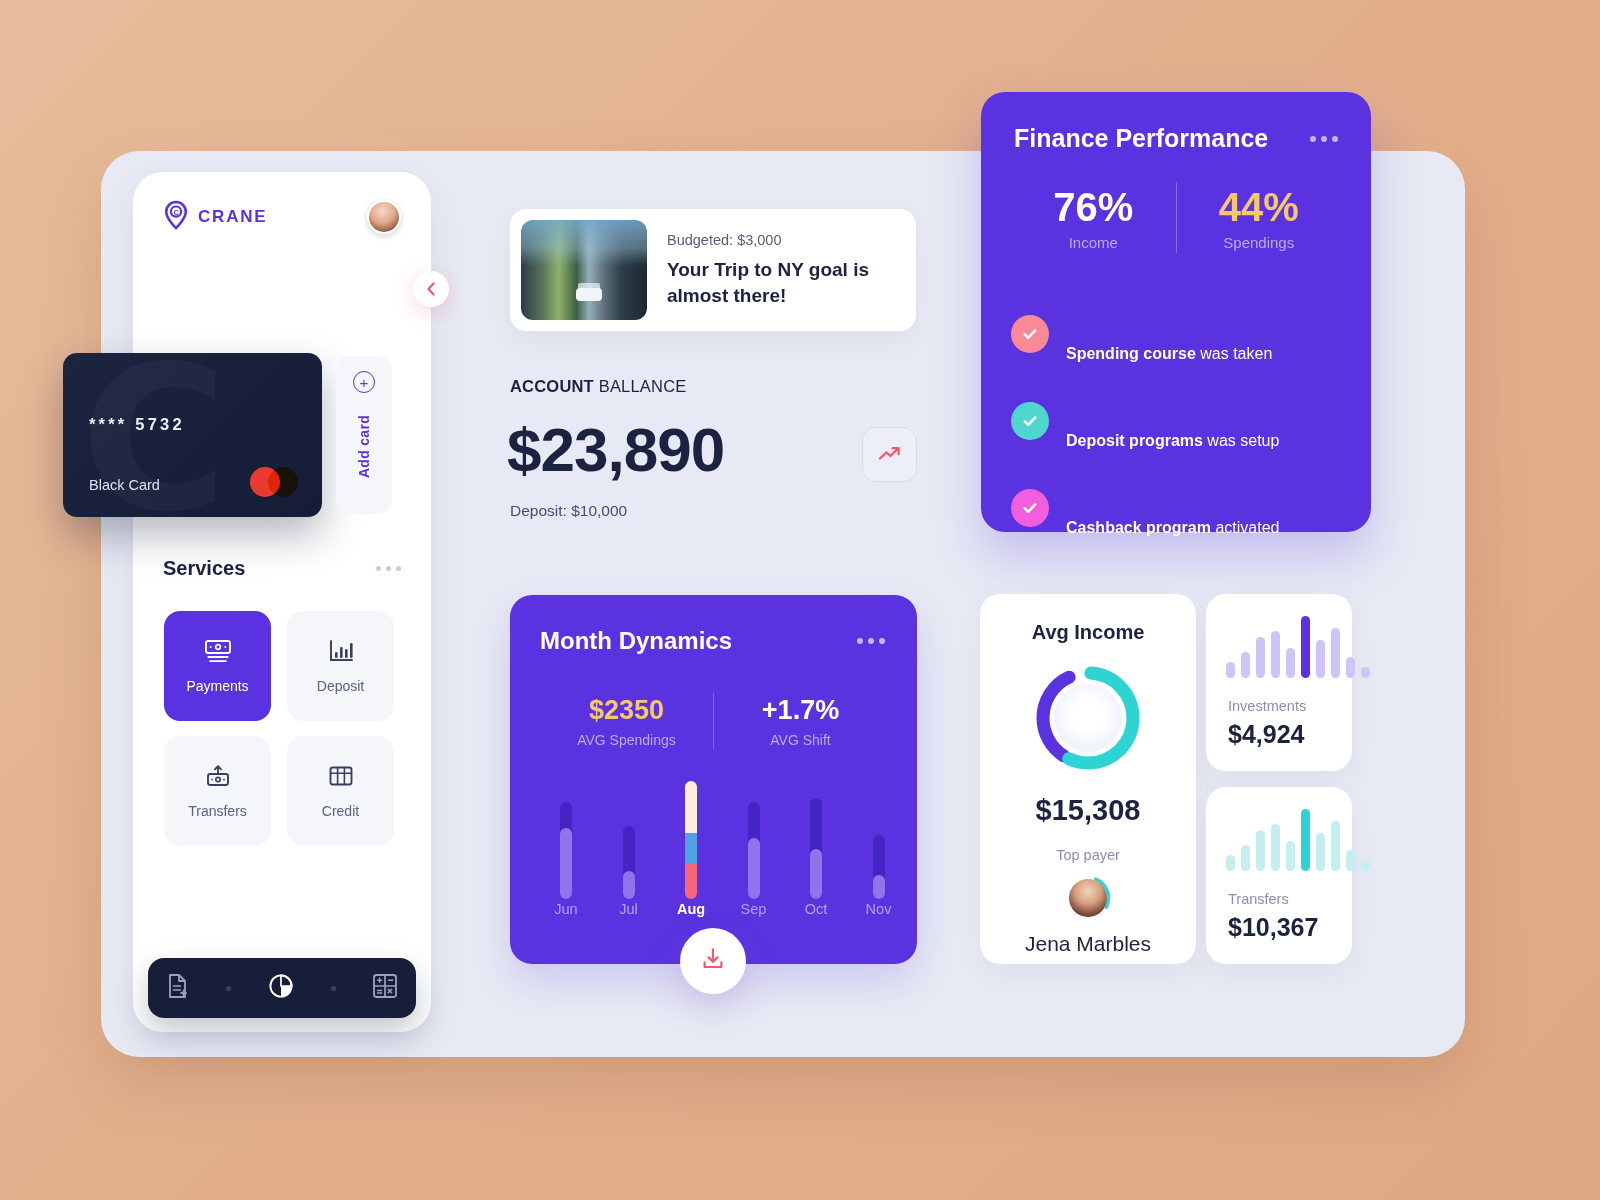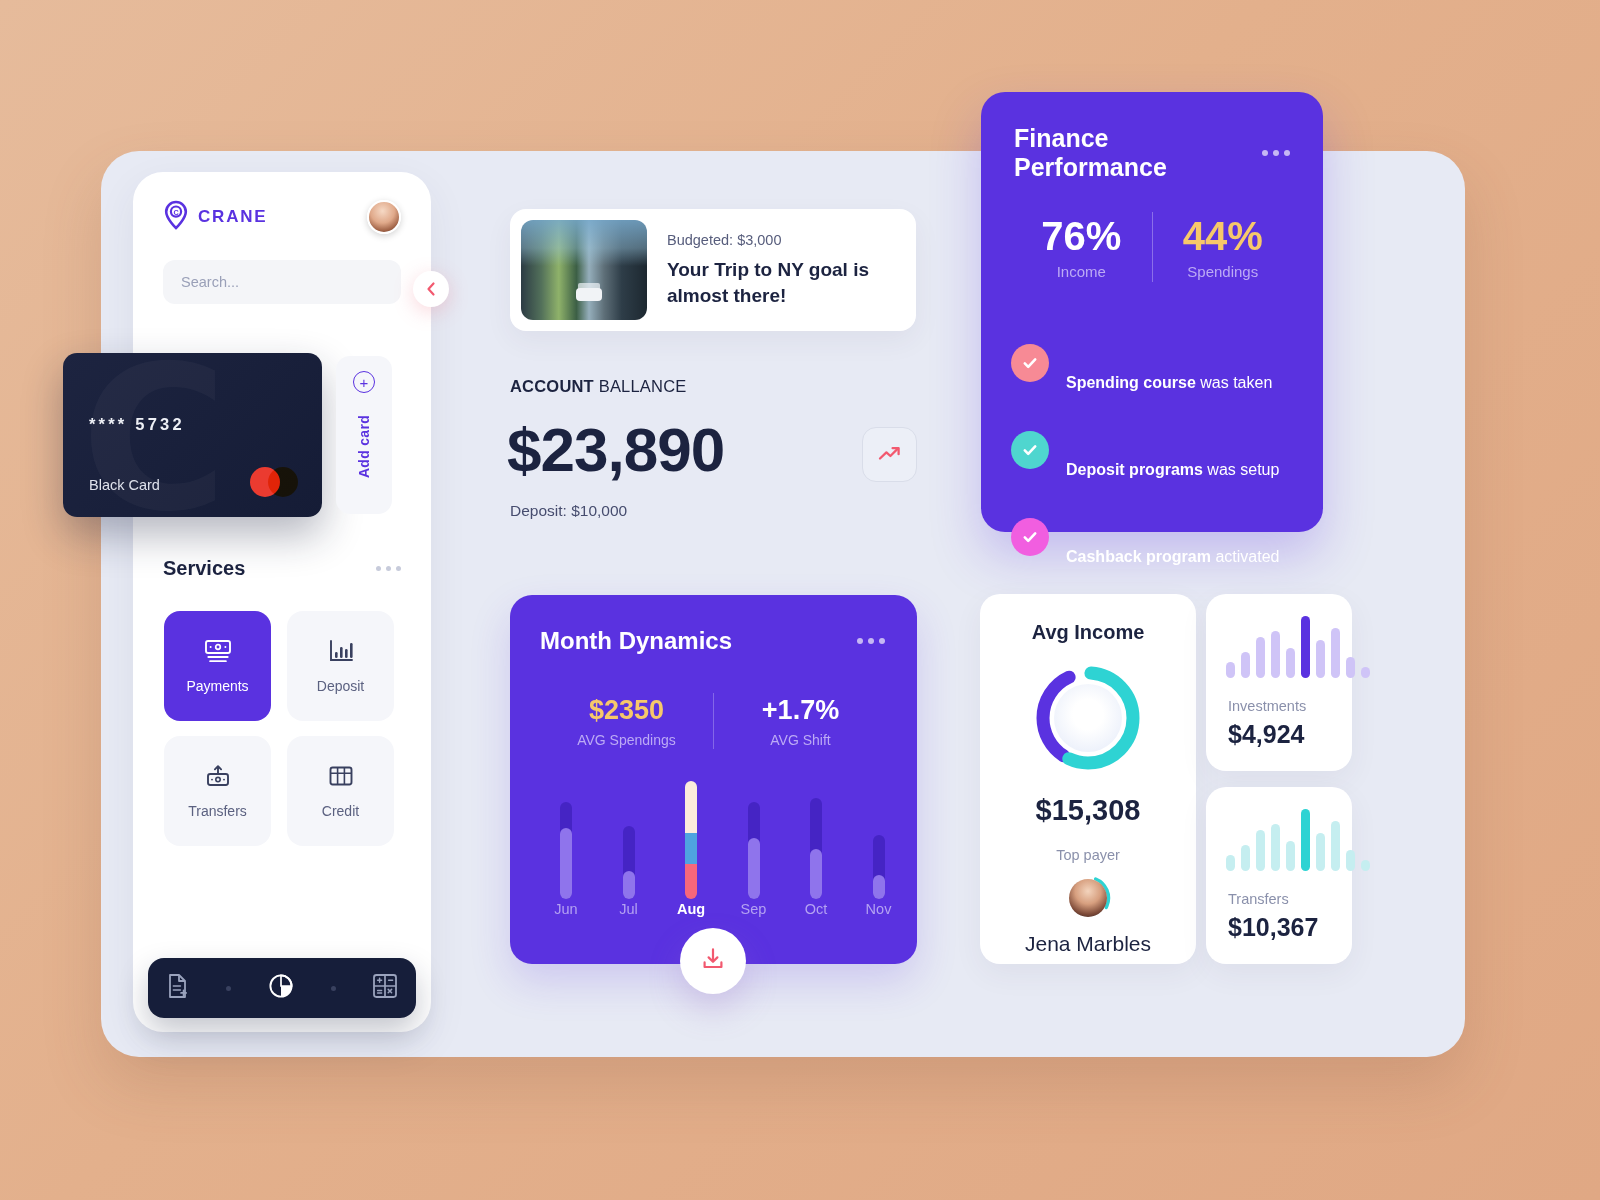--- a/index.html
+++ b/index.html
@@ -231,21 +231,21 @@
     width: 66px; height: 66px; border-radius: 50%;
     background: #fff; z-index: 25;
     display: flex; align-items: center; justify-content: center;
     box-shadow: 0 16px 32px rgba(150, 110, 200, .25);
     cursor: pointer;
   }
 
   
   .finance {
     position: absolute; left: 981px; top: 92px;
-    width: 342px; height: 440px;
+    width: 390px; height: 440px;
     background: #5a32e0; border-radius: 24px;
     box-shadow: 0 24px 50px rgba(90, 50, 224, .25);
   }
   .fin-head {
     display: flex; align-items: center; justify-content: space-between;
     padding: 32px 33px 0 33px;
   }
   .fin-title { color: #fff; font-size: 25px; font-weight: 700; }
   .fin-stats { display: flex; align-items: center; margin-top: 30px; padding: 0 30px; }
   .fstat { flex: 1; text-align: center; }
@@ -318,23 +318,20 @@
             <path d="M13 2C7.6 2 3.2 6.3 3.2 11.7c0 6.9 9.8 16.3 9.8 16.3s9.8-9.4 9.8-16.3C22.8 6.3 18.4 2 13 2z" fill="none" stroke="#5a32e0" stroke-width="2.6"></path>
             <circle cx="13" cy="11.6" r="5.1" fill="none" stroke="#5a32e0" stroke-width="2.2"></circle>
             <text x="13" y="15.2" font-size="7.2" font-weight="700" fill="#5a32e0" text-anchor="middle" font-family="Liberation Sans, sans-serif">C</text>
           </svg>
         </span>
         <span class="brand-name">CRANE</span>
       </div>
       <div class="avatar"></div>
     </div>
 
-    <div class="search">
-      <input value="" placeholder="Search..." style="">
-    </div>
 
     <div class="services-head" style="position:absolute;left:30px;top:385px;width:238px;">
       <span class="services-title">Services</span>
       <span class="dots">
           <i></i>
           <i></i>
           <i></i>
         </span>
     </div>
   </div>

